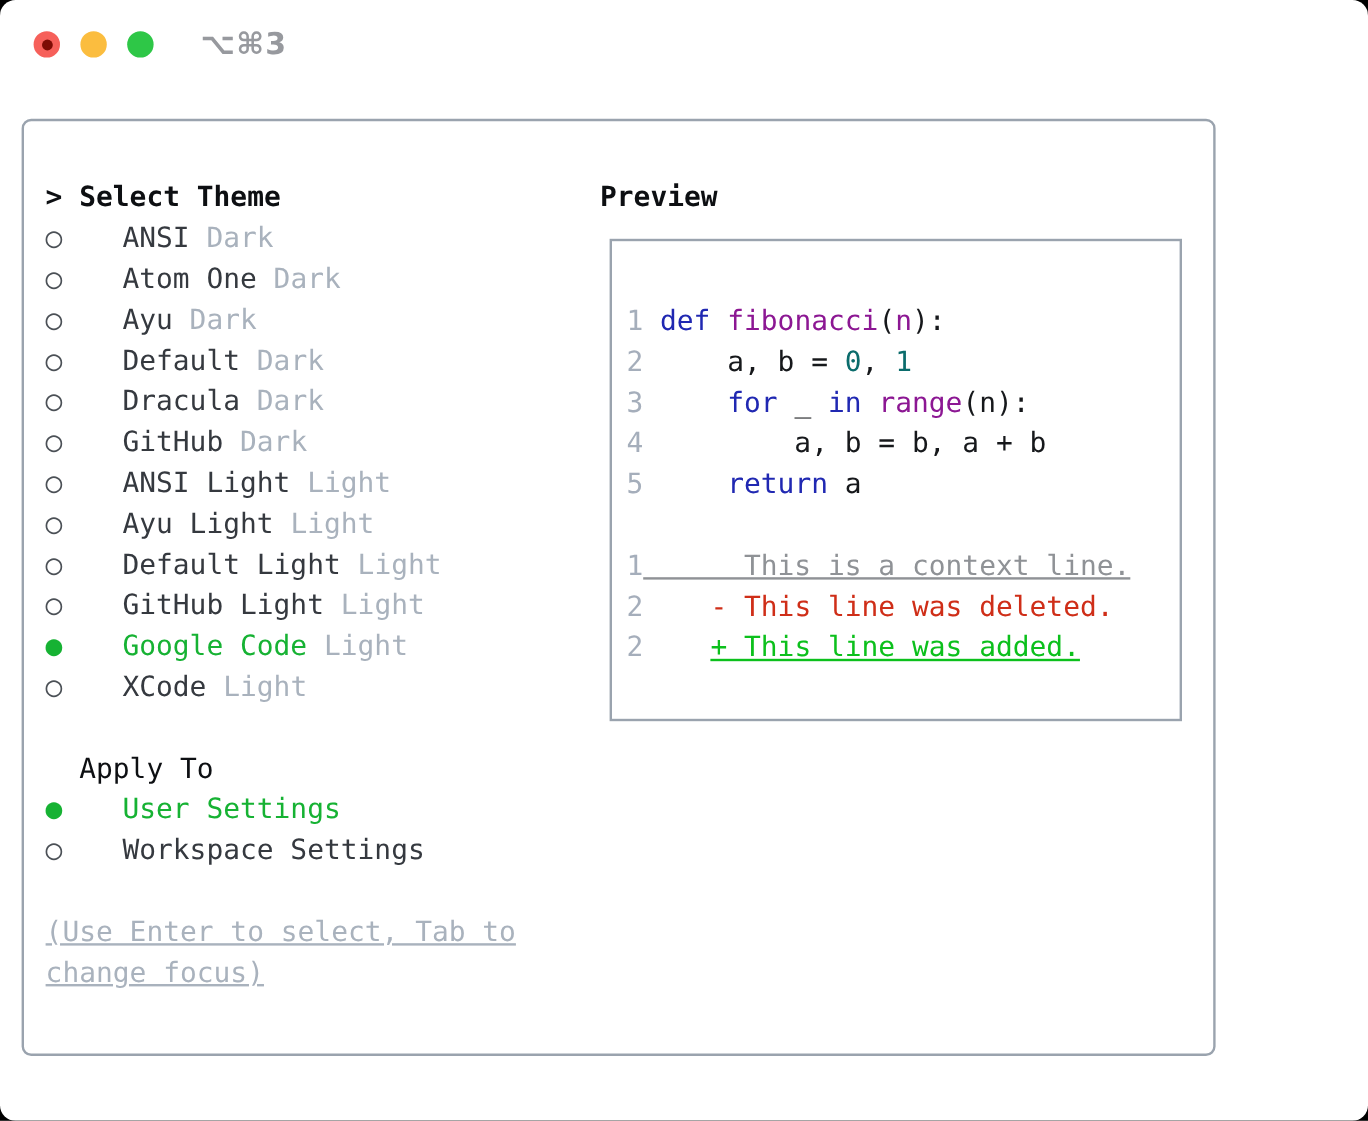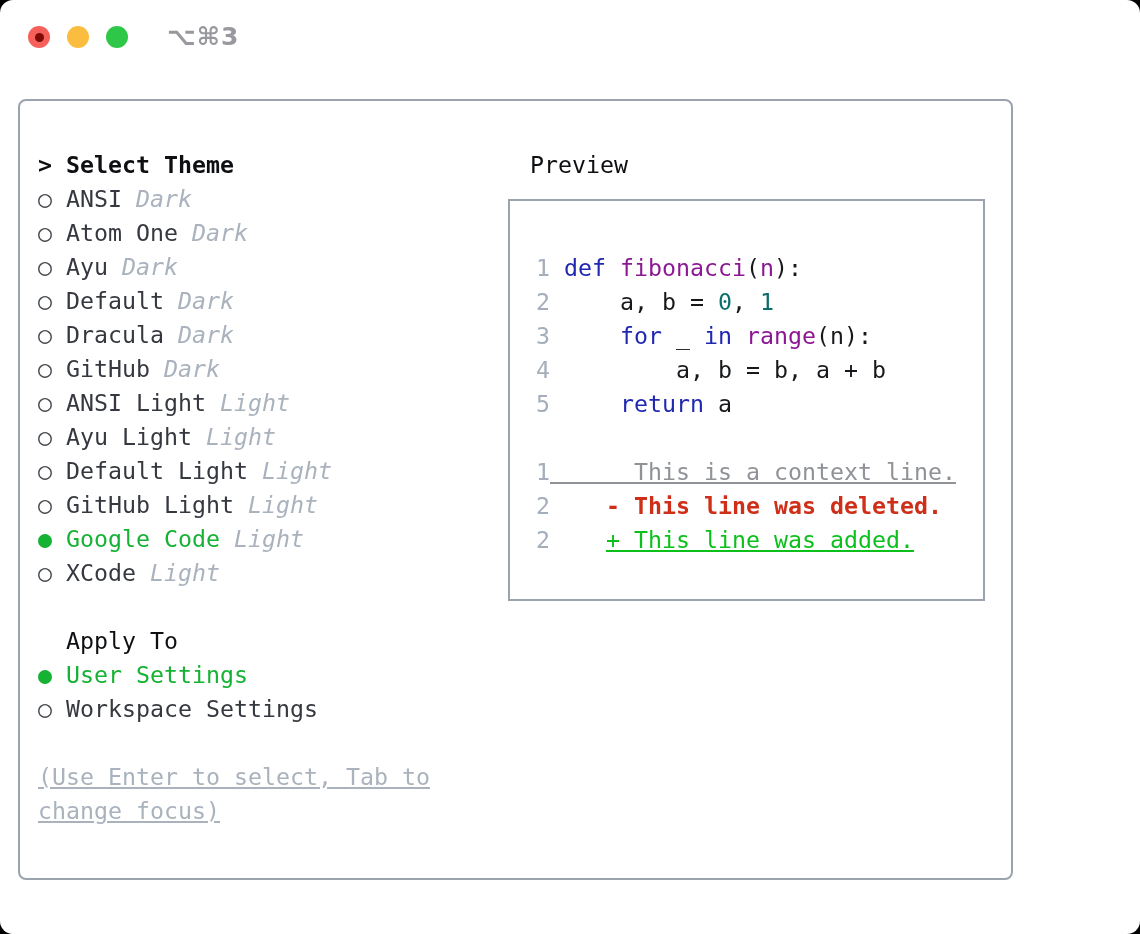--- a/index.html
+++ b/index.html
@@ -34,45 +34,45 @@
   
   .list{
     position:absolute;left:18px;top:47px;
     font-size:23.25px;line-height:34px;white-space:pre;color:var(--c-name);
   }
   .row{height:34px;}
   .hdr{font-weight:bold;color:var(--c-header);}
   .subhdr{color:var(--c-header);margin-top:43px;}
   .mark{color:var(--c-marker);}
   .mark.sel{color:var(--c-selected);}
-  .name{color:var(--c-name);}
+  .name{color:var(--c-name);margin-left:36px;}
   .name.sel{color:var(--c-selected);}
-  .tag{color:var(--c-tag);font-style:italic;}
+  .tag{color:var(--c-tag);}
   .help{color:var(--c-help);text-decoration:underline;}
   
   .preview-heading{
     position:absolute;left:480px;top:47px;height:34px;line-height:34px;
-    font-size:23.25px;font-weight:normal;color:var(--c-header);white-space:pre;margin-left:30px;
+    font-size:23.25px;font-weight:bold;color:var(--c-header);white-space:pre;
   }
   .pbox{
     position:absolute;left:488px;top:98px;width:477px;height:402px;
     border:2px solid var(--c-border);box-sizing:border-box;background:#fff;
   }
   .code{
-    position:absolute;left:26px;top:50px;
+    position:absolute;left:12px;top:50px;
     font-size:23.25px;line-height:34px;white-space:pre;color:var(--c-plain);
   }
   .crow{height:34px;}
   .ln{color:var(--c-ln);}
   .pl{color:var(--c-plain);}
   .kw{color:var(--c-kw);}
   .fn{color:var(--c-fn);}
   .lit{color:var(--c-lit);}
   .ctx{color:var(--c-ctx);text-decoration:underline;}
-  .del{color:var(--c-del);font-weight:bold;}
+  .del{color:var(--c-del);}
   .add{color:var(--c-add);text-decoration:underline;}
 </style>
 </head>
 <body>
 
 <div class="window">
   <div class="tl tl-close"></div>
   <div class="tl tl-min"></div>
   <div class="tl tl-max"></div>
   <div class="titletext">⌥⌘3</div>

